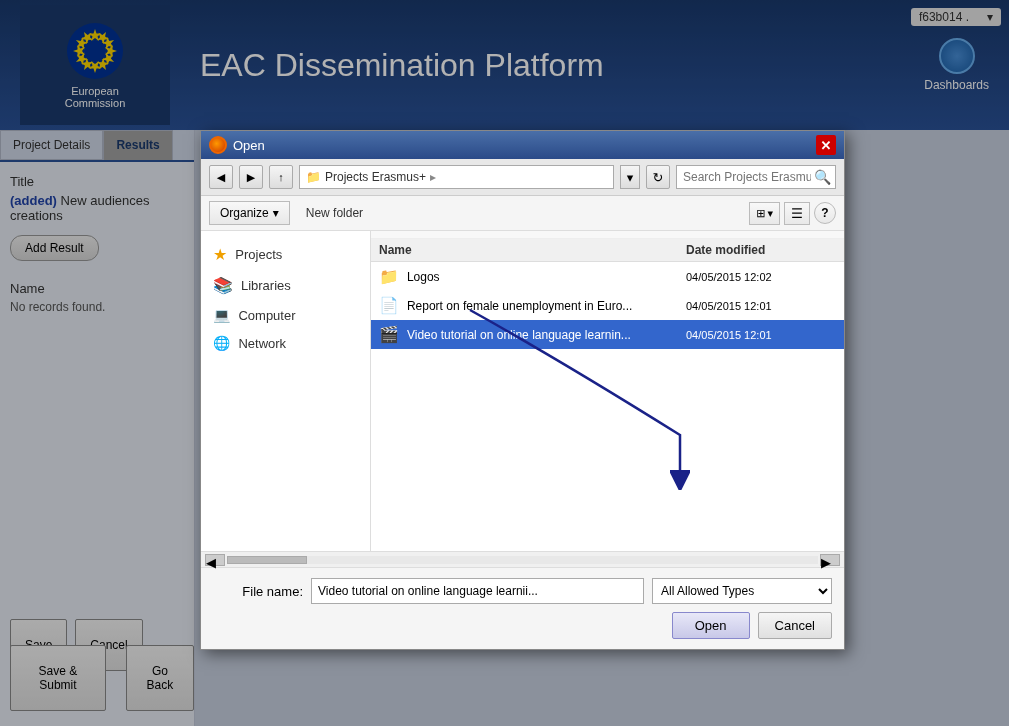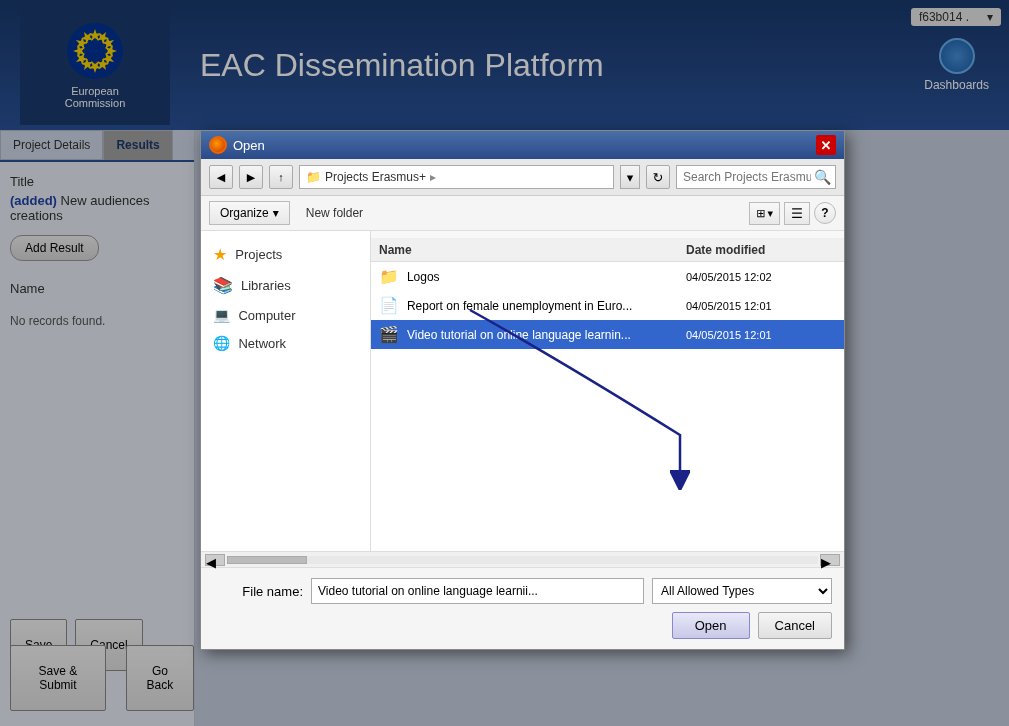--- a/index.html
+++ b/index.html
@@ -137,21 +137,21 @@
       border-radius: 12px;
       margin-top: 12px;
       display: block;
     }
     .name-section {
       margin-top: 20px;
     }
     .no-records {
       color: #555;
       font-size: 12px;
-      margin-top: 18px;
+      margin-top: 4px;
     }
     .btn-save, .btn-cancel, .btn-save-submit, .btn-go-back {
       padding: 18px 14px;
       font-size: 12px;
       cursor: pointer;
       border-radius: 2px;
       border: 1px solid #888;
       background: linear-gradient(to bottom, #f5f5f5, #e0e0e0);
     }
 

